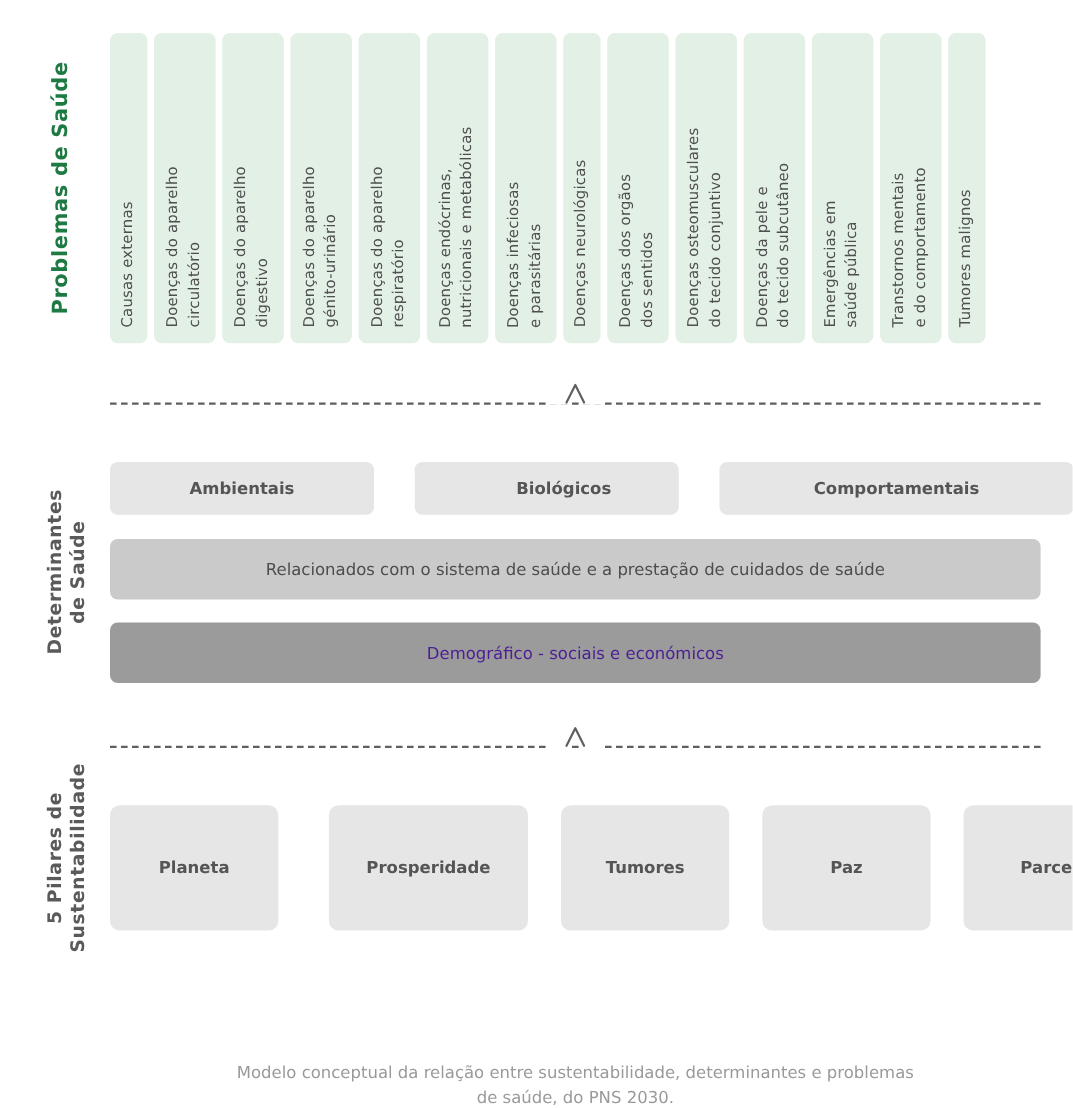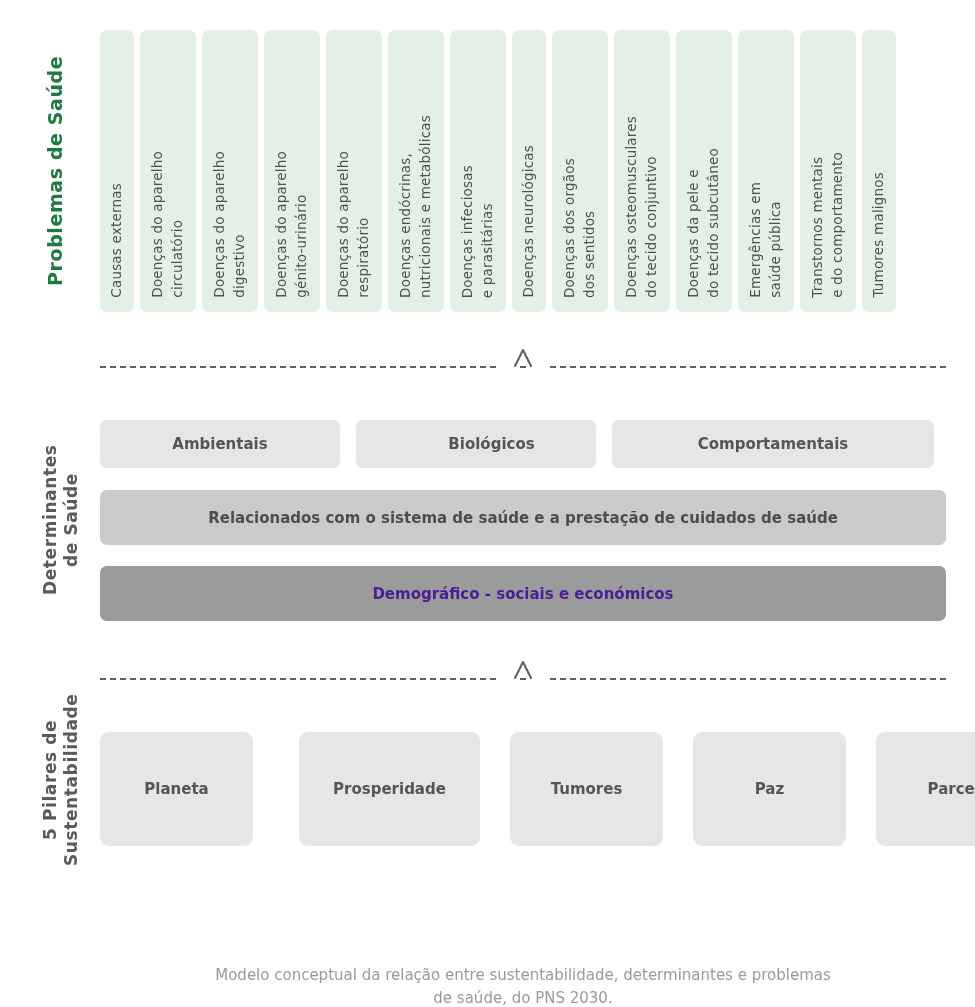--- a/index.html
+++ b/index.html
@@ -114,21 +114,21 @@
   .sep-2 { top: 656px; }
 
   
   .det-row-1 {
     position: absolute;
     left: 100px;
     top: 420px;
     width: 846px;
     height: 48px;
     display: flex;
-    gap: 16px;
+    gap: 37px;
   }
   .det-box {
     background: #e6e6e6;
     border-radius: 7px;
     display: flex;
     align-items: center;
     justify-content: center;
     font-size: 15px;
     font-weight: bold;
     color: #555555;
@@ -137,21 +137,21 @@
   }
   .det-bar {
     position: absolute;
     left: 100px;
     width: 846px;
     border-radius: 7px;
     display: flex;
     align-items: center;
     justify-content: center;
     font-size: 15px;
-    font-weight: bold;
+    font-weight: normal;
     box-sizing: border-box;
   }
   .det-bar.system {
     top: 490px;
     height: 55px;
     background: #cacaca;
     color: #4d4d4d;
   }
   .det-bar.demographic {
     top: 566px;

